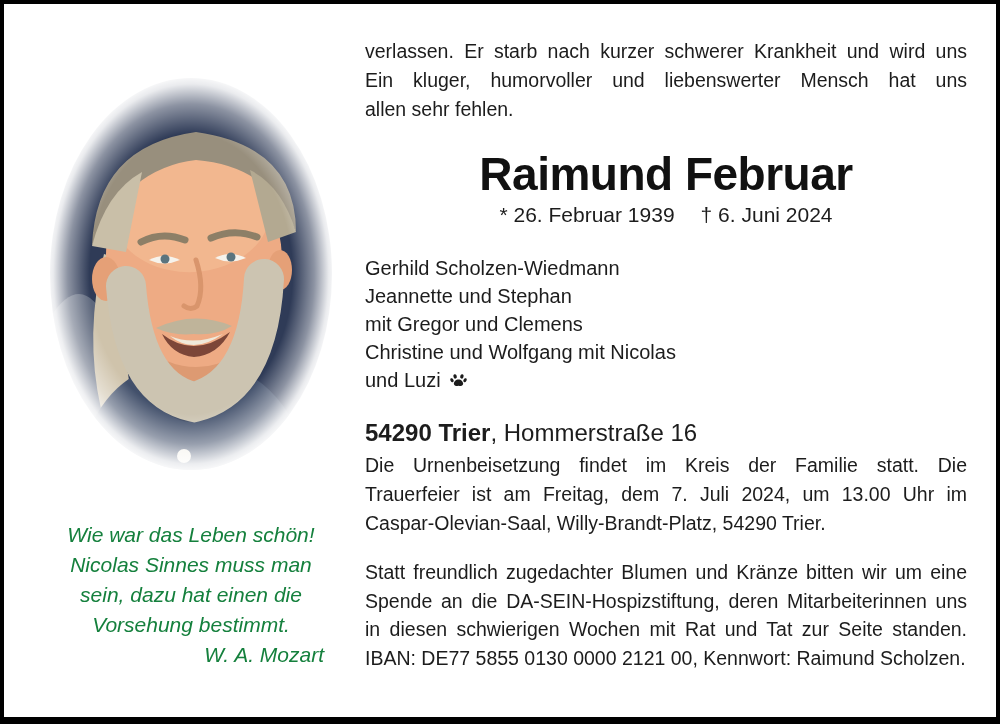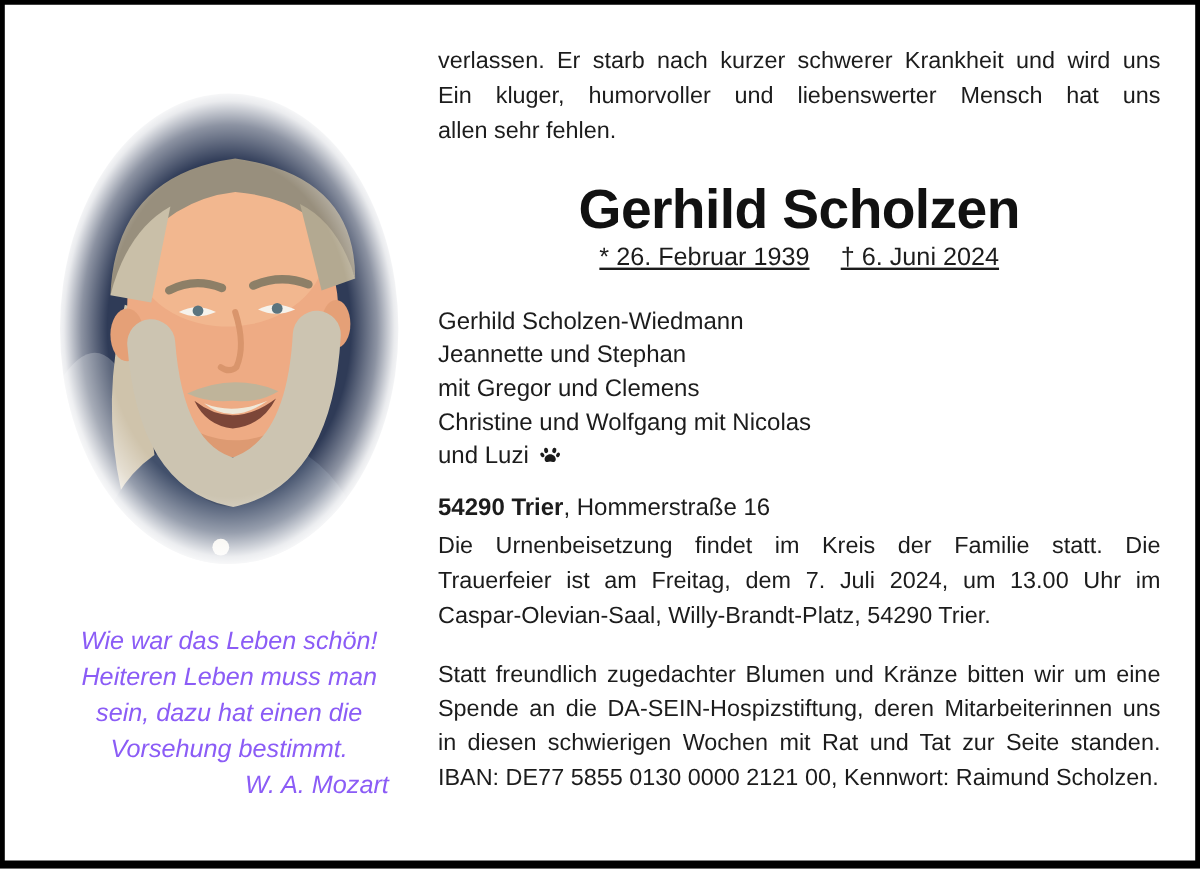--- a/index.html
+++ b/index.html
@@ -21,21 +21,21 @@
     top: 70px;
     width: 318px;
   }
   .photo-wrap { width: 290px; height: 400px; margin: 0 auto; }
   .quote {
     margin-top: 46px;
     text-align: center;
     font-style: italic;
     font-size: 21px;
     line-height: 30px;
-    color: #8b5cf6;
+    color: #15803d;
   }
   .quote .attribution {
     text-align: right;
     padding-right: 26px;
     margin-top: 0;
   }
   .right-col {
     position: absolute;
     left: 361px;
     top: 33px;
@@ -50,36 +50,35 @@
     line-height: 56px;
     font-weight: 700;
     text-align: center;
     letter-spacing: -0.5px;
     color: #111111;
   }
   .dates {
     text-align: center;
     font-size: 21px;
     line-height: 26px;
-    text-decoration: underline;
   }
   .dates .birth { margin-right: 26px; }
   .family {
     margin-top: 26px;
     font-size: 20px;
     line-height: 28px;
   }
   .family .paw {
     display: inline-block;
     margin-left: 9px;
     transform: translateY(2px);
   }
   .address {
-    margin-top: 16px;
-    font-size: 20px;
+    margin-top: 26px;
+    font-size: 24px;
     line-height: 26px;
   }
   .address .city { font-weight: 700; }
   .funeral { margin-top: 5px; }
   .donation { margin-top: 20px; line-height: 28.5px; }
 </style>
 </head>
 <body>
 
 <div class="page">
@@ -128,37 +127,37 @@
           <path d="M110 254 Q148 236 186 252 Q170 262 148 260 Q127 262 110 254 Z" fill="#bfb49a"></path>
           <path d="M116 260 Q148 285 184 258 Q172 281 148 283 Q126 281 116 260 Z" fill="#7c4638"></path>
           <path d="M124 262 Q148 272 177 260 Q161 271 148 271 Q135 271 124 262 Z" fill="#efe9da"></path>
         </g>
         <rect width="290" height="400" fill="url(#vig)"></rect>
       </svg>
     </div>
 
     <div class="quote">
       <div>Wie war das Leben schön!</div>
-      <div>Heiteren Leben muss man</div>
+      <div>Nicolas Sinnes muss man</div>
       <div>sein, dazu hat einen die</div>
       <div>Vorsehung bestimmt.</div>
       <div class="attribution">W. A. Mozart</div>
     </div>
 
   </div>
 
   <div class="right-col">
 
     <div class="para intro">
       <div class="jline">verlassen. Er starb nach kurzer schwerer Krankheit und wird uns</div>
       <div class="jline">Ein kluger, humorvoller und liebenswerter Mensch hat uns</div>
       <div class="lline">allen sehr fehlen.</div>
     </div>
 
-    <h1 class="deceased-name">Gerhild Scholzen</h1>
+    <h1 class="deceased-name">Raimund Februar</h1>
 
     <div class="dates">
       <span class="birth">* 26. Februar 1939</span><span>† 6. Juni 2024</span>
     </div>
 
     <div class="family">
       <div>Gerhild Scholzen-Wiedmann</div>
       <div>Jeannette und Stephan</div>
       <div>mit Gregor und Clemens</div>
       <div>Christine und Wolfgang mit Nicolas</div>

